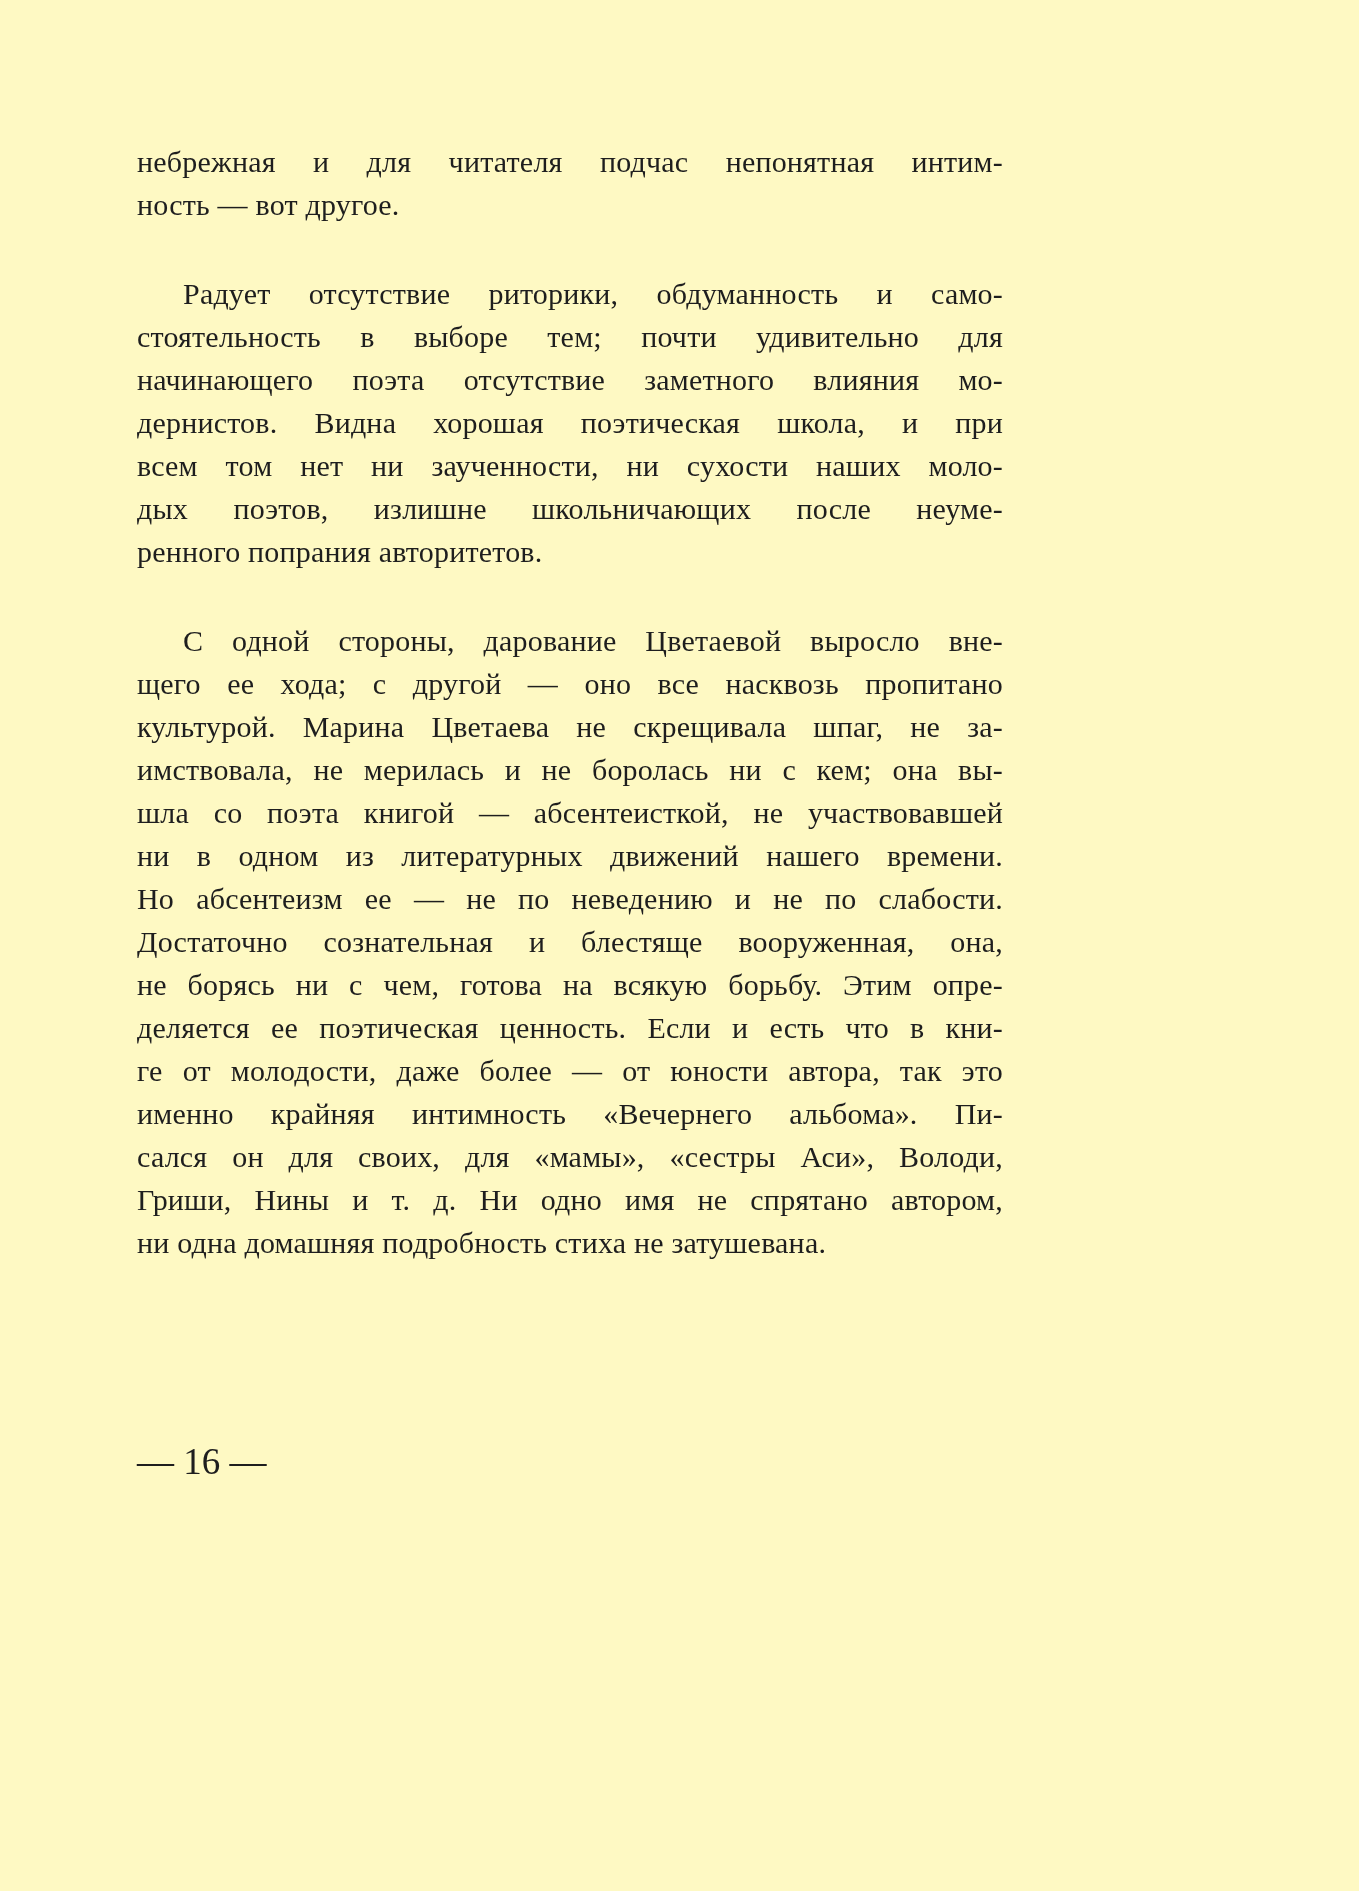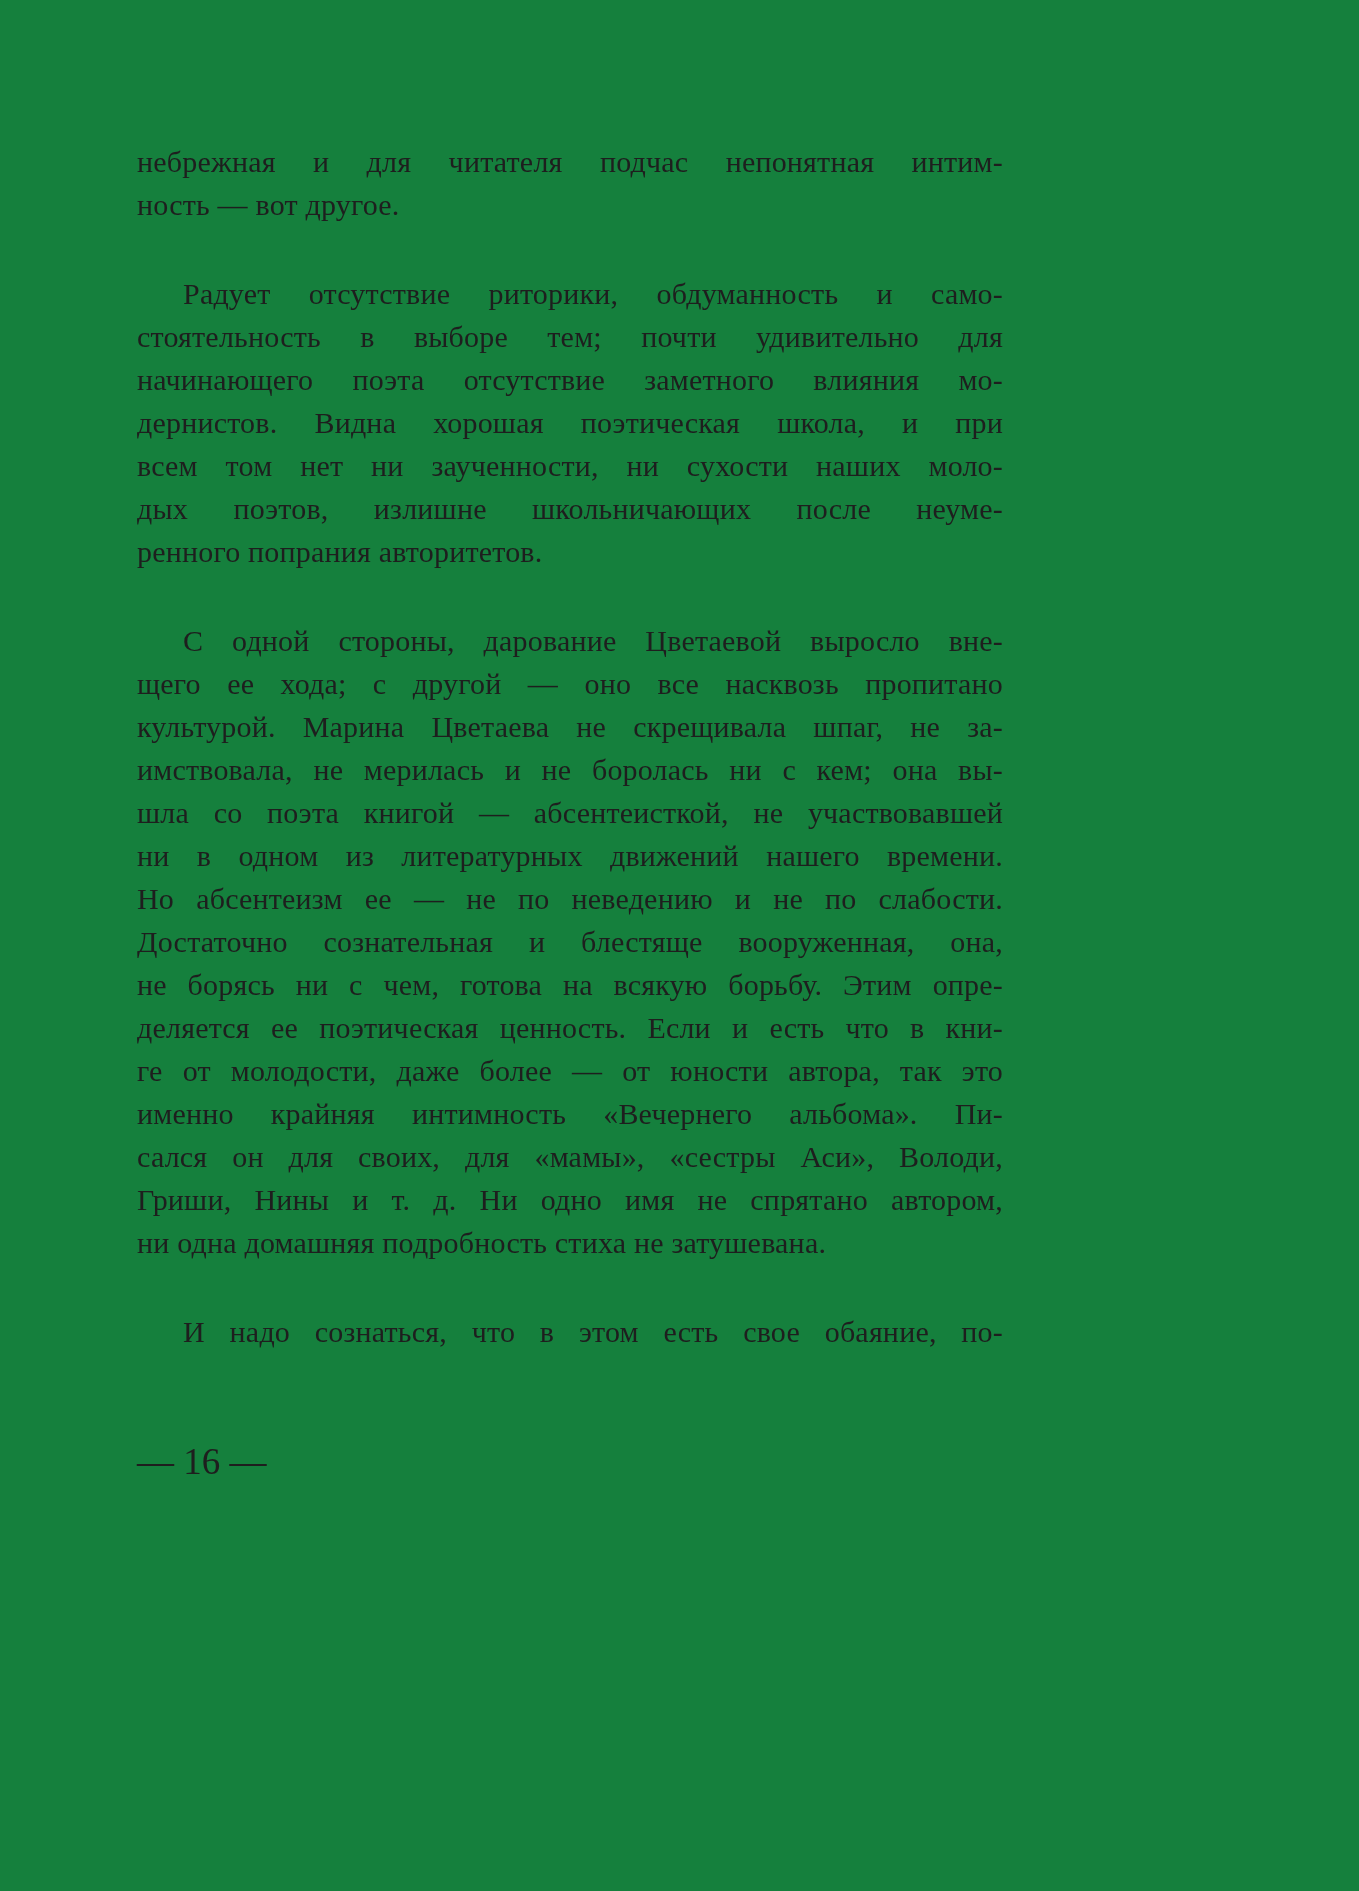--- a/index.html
+++ b/index.html
@@ -4,21 +4,21 @@
 <style>
   html, body {
     margin: 0;
     padding: 0;
     background: #ffffff;
   }
   .page {
     position: relative;
     width: 1359px;
     height: 1891px;
-    background: #15803d;
+    background: #fef9c3;
     font-family: "Liberation Serif", "DejaVu Serif", serif;
     color: #1e1e1e;
     overflow: hidden;
   }
   .text-block {
     position: absolute;
     left: 137px;
     top: 140px;
     width: 866px;
   }
@@ -84,17 +84,16 @@
         <div class="line">Достаточно сознательная и блестяще вооруженная, она,</div>
         <div class="line">не борясь ни с чем, готова на всякую борьбу. Этим опре-</div>
         <div class="line">деляется ее поэтическая ценность. Если и есть что в кни-</div>
         <div class="line">ге от молодости, даже более — от юности автора, так это</div>
         <div class="line">именно крайняя интимность «Вечернего альбома». Пи-</div>
         <div class="line">сался он для своих, для «мамы», «сестры Аси», Володи,</div>
         <div class="line">Гриши, Нины и т. д. Ни одно имя не спрятано автором,</div>
         <div class="line last">ни одна домашняя подробность стиха не затушевана.</div>
       </div>
       <div class="paragraph">
-        <div class="line indent">И надо сознаться, что в этом есть свое обаяние, по-</div>
       </div>
     </div>
   <div class="page-number">— 16 —</div>
 </div>
 
 </body></html>

